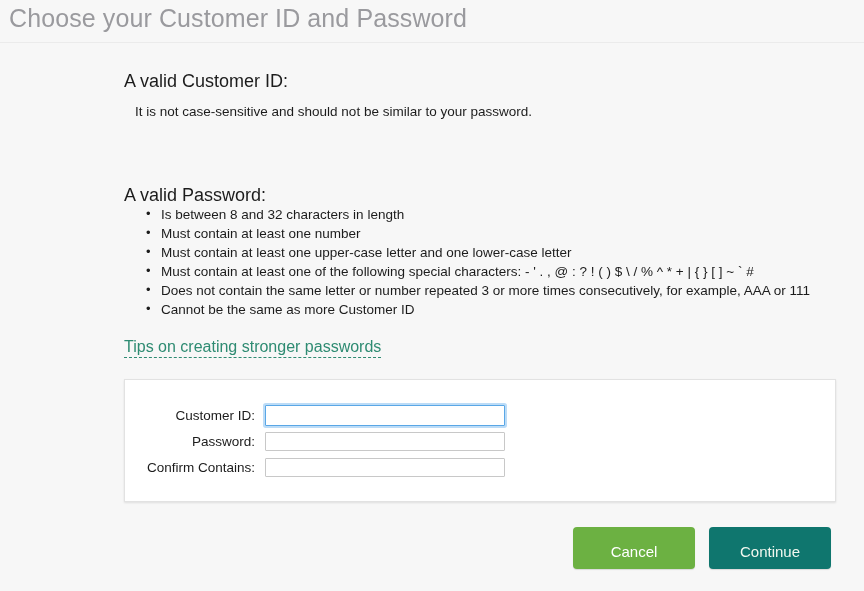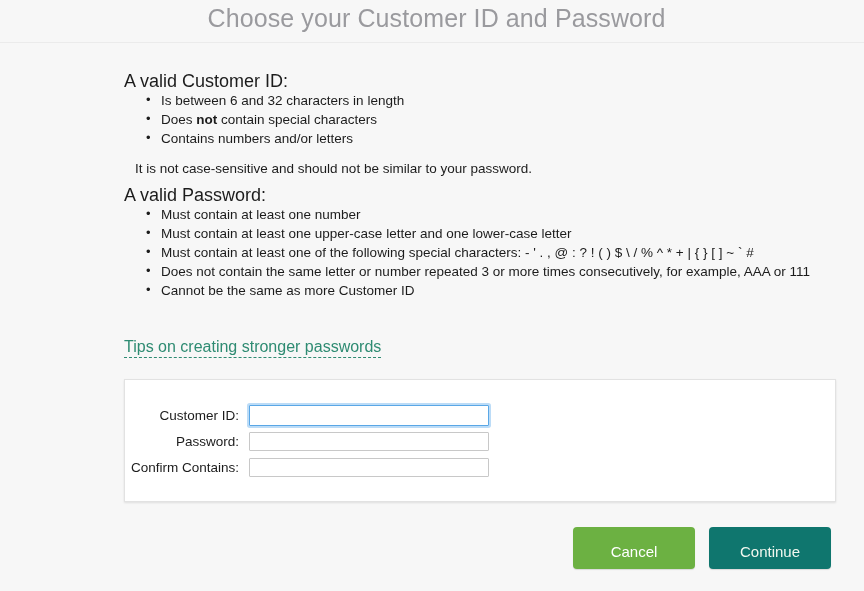--- a/index.html
+++ b/index.html
@@ -18,21 +18,20 @@
 
   
   .page-header {
     height: 43px;
     box-sizing: border-box;
     border-bottom: 1px solid #ebebeb;
     background: #f7f7f7;
     padding: 0 0 0 9px;
     display: flex;
     align-items: flex-start;
-    justify-content: center;
   }
   .page-title {
     font-size: 25px;
     line-height: 34px;
     font-weight: normal;
     color: #9a9a9e;
     letter-spacing: 0.1px;
     margin: 1px 0 0 0;
     white-space: nowrap;
   }
@@ -113,21 +112,21 @@
   .field-row {
     display: flex;
     align-items: center;
     height: 26px;
     margin-bottom: 0;
   }
   .rows-wrap {
     padding-top: 22px;
   }
   .field-label {
-    width: 124px;
+    width: 140px;
     text-align: right;
     padding-right: 10px;
     font-size: 13.5px;
     color: #1c1c1c;
     box-sizing: border-box;
     white-space: nowrap;
   }
   .field-input {
     width: 240px;
     height: 19px;
@@ -178,31 +177,27 @@
 <body>
 
 <div class="page-header">
   <h1 class="page-title">Choose your Customer ID and Password</h1>
 </div>
 
 <div class="content">
 
   <div class="req-block" id="customer-req">
     <p class="req-heading">A valid Customer ID:</p>
-    <ul class="req-list">
-      <li>Is between 6 and 32 characters in length</li>
-      <li><span>Does </span><b class="strong">not</b><span> contain special characters</span></li>
-      <li>Contains numbers and/or letters</li>
-    </ul>
     <p class="req-footnote">It is not case-sensitive and should not be similar to your password.</p>
   </div>
 
   <div class="req-block" id="password-req">
     <p class="req-heading">A valid Password:</p>
     <ul class="req-list">
+      <li>Is between 8 and 32 characters in length</li>
       <li>Must contain at least one number</li>
       <li>Must contain at least one upper-case letter and one lower-case letter</li>
       <li>Must contain at least one of the following special characters: - ' . , @ : ? ! ( ) $ \ / % ^ * + | { } [ ] ~ ` #</li>
       <li>Does not contain the same letter or number repeated 3 or more times consecutively, for example, AAA or 111</li>
       <li>Cannot be the same as more Customer ID</li>
     </ul>
   </div>
 
   <a class="tips-link" href="#">Tips on creating stronger passwords</a>
 

